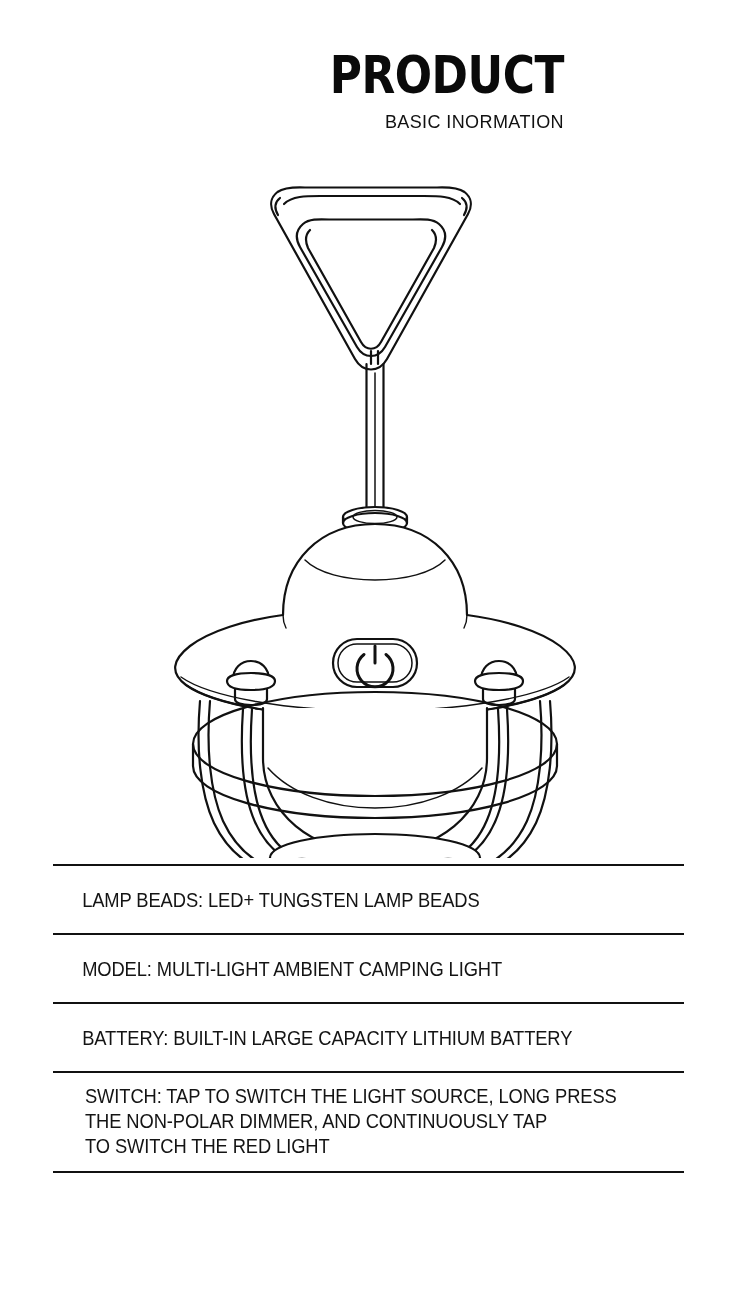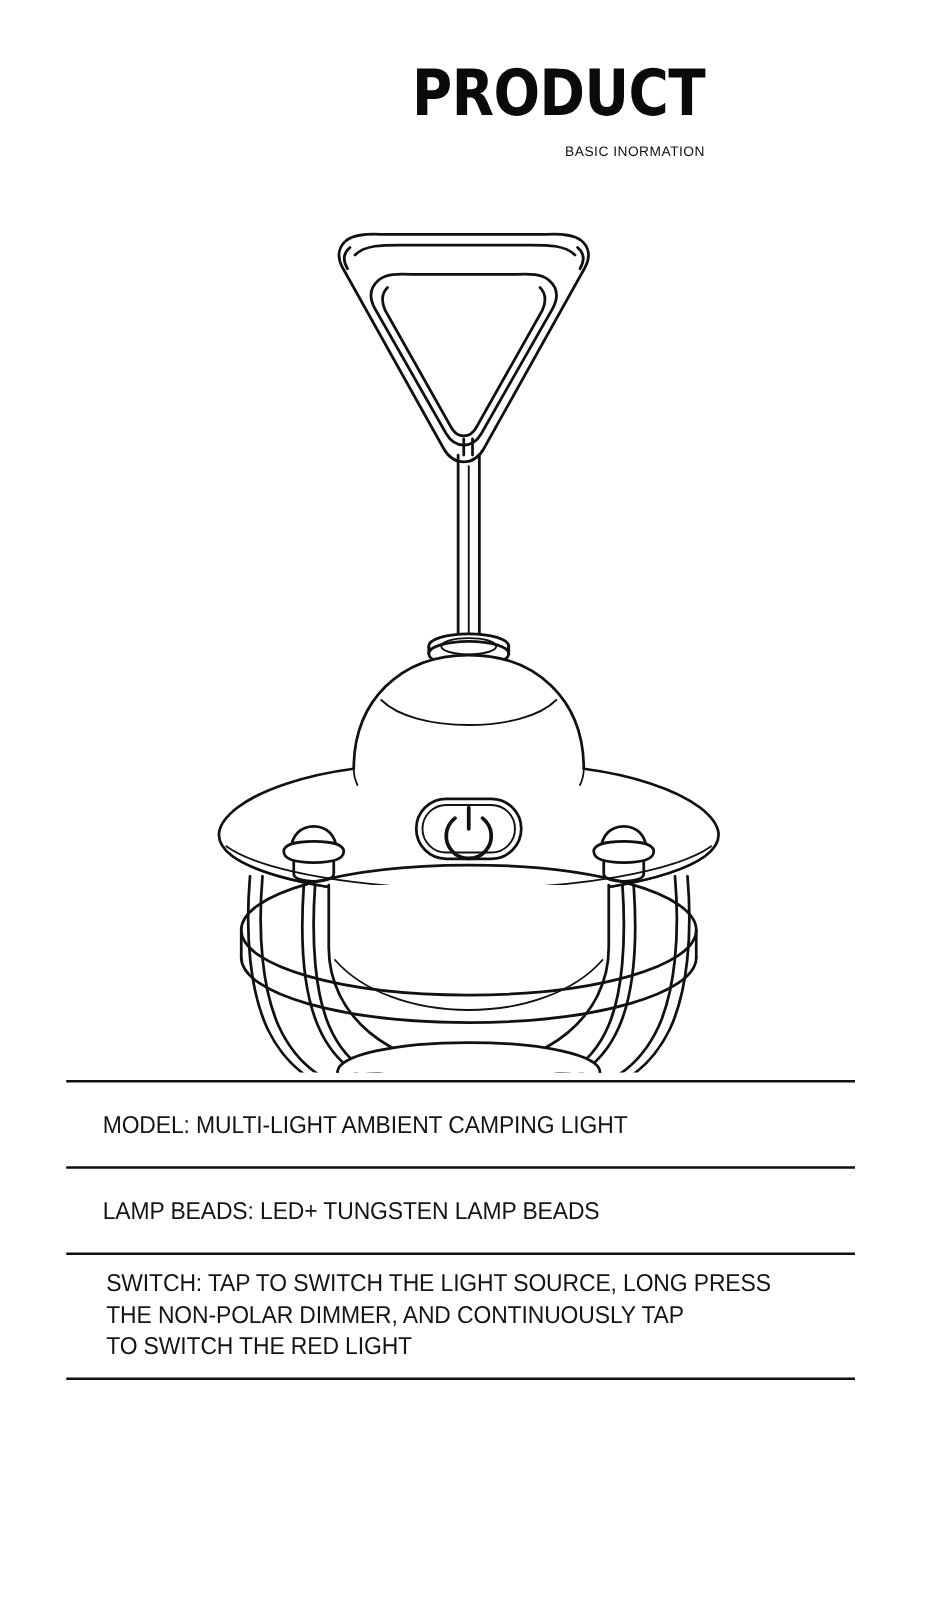--- a/index.html
+++ b/index.html
@@ -26,21 +26,21 @@
     line-height:52px;
     letter-spacing:-0.5px;
     transform:scaleX(0.86);
     transform-origin:right center;
     margin:0;
     color:#0a0a0a;
   }
   .subtitle{
     font-family:"Liberation Sans", sans-serif;
     font-weight:400;
-    font-size:11px;
+    font-size:18px;
     line-height:20px;
     letter-spacing:0.4px;
     margin:10px 0 0 0;
     color:#111;
     text-align:right;
   }
 
   
   .illustration{
     position:absolute;
@@ -195,25 +195,28 @@
         <path d="M275 705 C275 719 320 729 375 729 C430 729 475 719 475 705"></path>
         <path d="M270 690 L275 705 M480 690 L475 705"></path>
 
         <path d="M287 697 C290 692 298 690 306 691 L306 700 C298 701 290 701 287 697 Z" fill="#fff"></path>
         <path d="M463 697 C460 692 452 690 444 691 L444 700 C452 701 460 701 463 697 Z" fill="#fff"></path>
       </g>
     </svg>
   </div>
 
   <div class="specs">
+    <div class="spec-row r2">
+      <div class="spec-text">LAMP BEADS: LED+ TUNGSTEN LAMP BEADS</div>
+    </div>
     <div class="spec-row r1">
       <div class="spec-text">MODEL: MULTI-LIGHT AMBIENT CAMPING LIGHT</div>
     </div>
-    <div class="spec-row r2">
-      <div class="spec-text">LAMP BEADS: LED+ TUNGSTEN LAMP BEADS</div>
+    <div class="spec-row r4">
+      <div class="spec-text">BATTERY: BUILT-IN LARGE CAPACITY LITHIUM BATTERY</div>
     </div>
     <div class="spec-row r6">
       <div class="spec-text">SWITCH: TAP TO SWITCH THE LIGHT SOURCE, LONG PRESS
 THE NON-POLAR DIMMER, AND CONTINUOUSLY TAP
 TO SWITCH THE RED LIGHT</div>
     </div>
   </div>
 
 </div>
 

